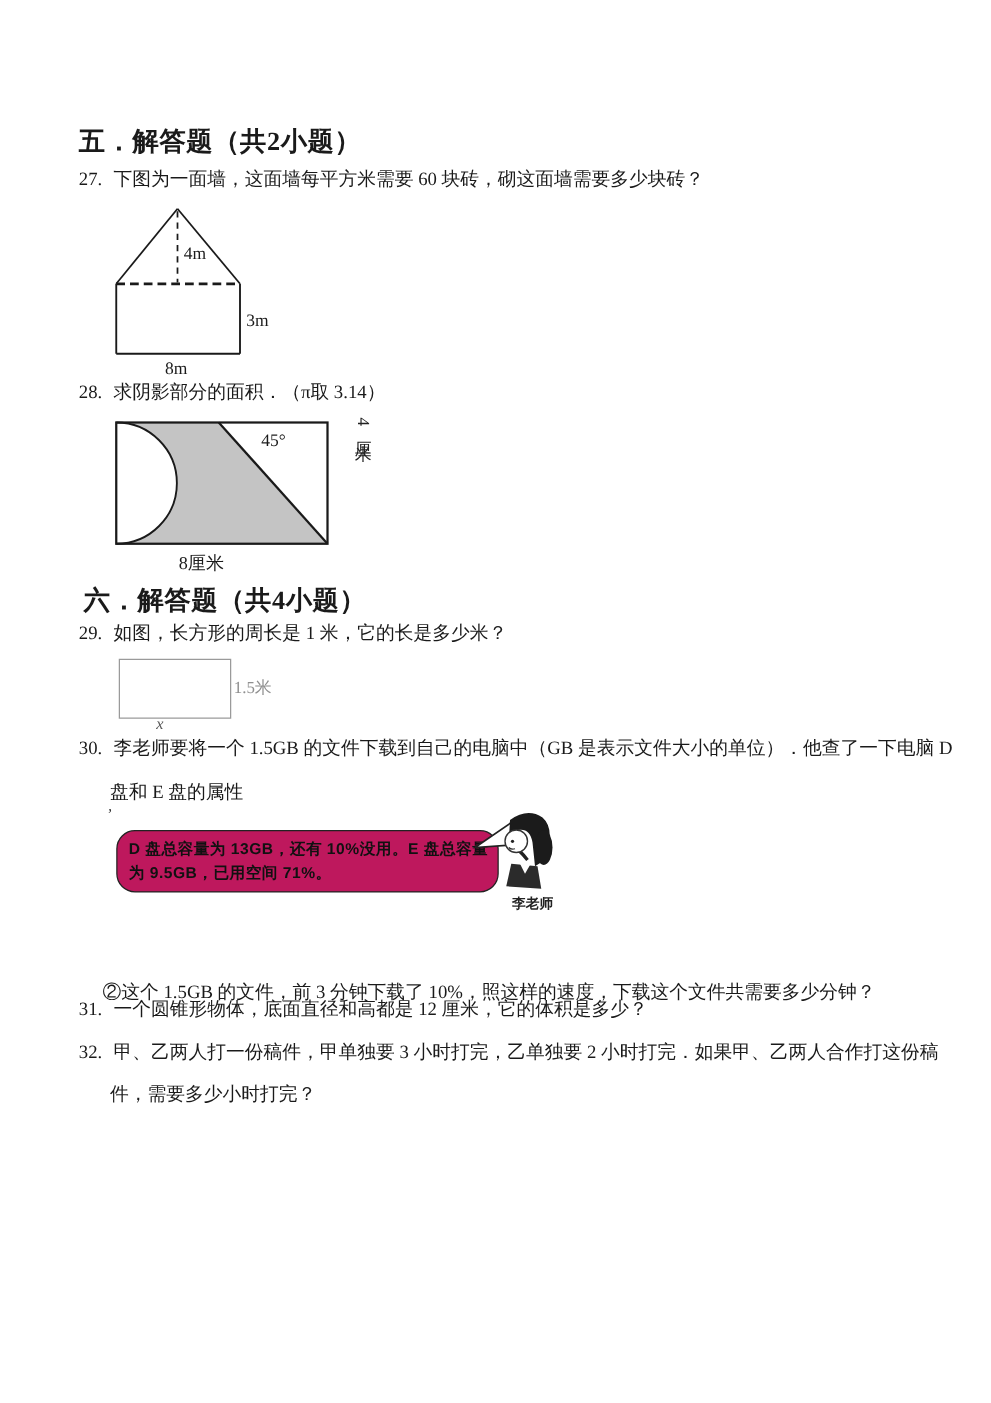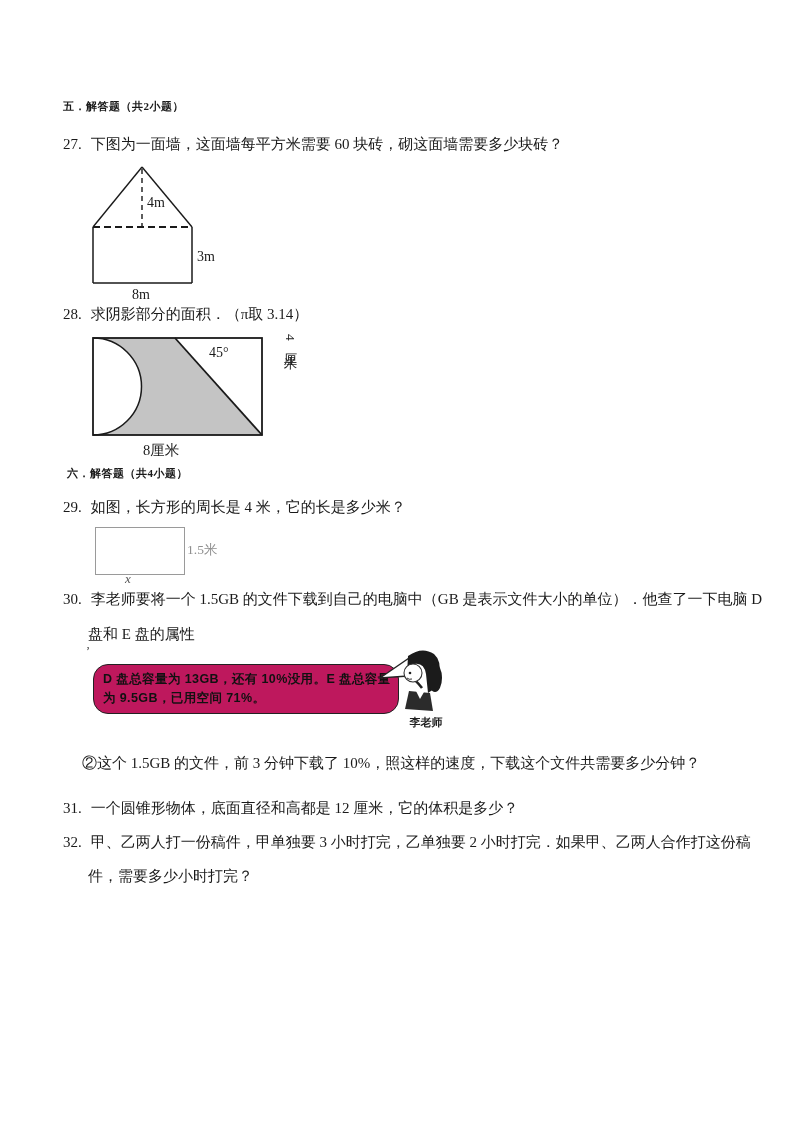--- a/index.html
+++ b/index.html
@@ -7,21 +7,21 @@
     position:relative;
     width:793px;height:1122px;
     background:#ffffff;
     font-family:"Liberation Serif","DejaVu Serif",serif;
     color:#1a1a1a;
     overflow:hidden;
   }
   .abs{position:absolute;}
   .line{white-space:nowrap;font-size:15px;line-height:17px;}
   .qnum{display:inline-block;margin-right:9px;}
-  .heading{font-weight:bold;font-size:11px;letter-spacing:0.5px;white-space:nowrap;}
+  .heading{font-weight:bold;font-size:21px;letter-spacing:0.5px;white-space:nowrap;}
   .sub{white-space:nowrap;font-size:15px;}
   svg text{font-family:"Liberation Serif","DejaVu Serif",serif;}
   .vlabel{
     writing-mode:vertical-rl;text-orientation:mixed;
     font-size:13.5px;letter-spacing:2px;color:#222;
   }
   .rect29{border:1px solid #9a9a9a;background:#fff;}
   .gray-label{font-size:13.5px;color:#8f8f8f;}
   .x-label{font-style:italic;font-size:13px;color:#555;font-family:"Liberation Serif",serif;}
   .bubble{
@@ -79,21 +79,21 @@
     <line x1="90" y1="8" x2="177" y2="105" stroke="#1a1a1a" stroke-width="1.8"></line>
 
     <text x="124" y="27" font-size="14" fill="#1a1a1a">45°</text>
     <text x="58" y="125" font-size="14.5" fill="#1a1a1a">8厘米</text>
   </svg>
   <div class="abs vlabel" style="left:281px;top:334px;height:62px;">4厘米</div>
 
   <div class="abs heading" style="left:67px;top:466px;">六．解答题（共4小题）</div>
 
   <div class="abs line" style="left:63px;top:499px;">
-    <span class="qnum">29.</span><span>如图，长方形的周长是 4 米，它的长是多少米？</span>
+    <span class="qnum">29.</span><span>如图，长方形的周长是 1 米，它的长是多少米？</span>
   </div>
 
   <div class="abs rect29" style="left:95px;top:527px;width:88px;height:46px;"></div>
   <div class="abs gray-label" style="left:187px;top:541px;">1.5米</div>
   <div class="abs x-label" style="left:125px;top:571px;">x</div>
 
   <div class="abs line" style="left:63px;top:591px;text-align:center;">
     <span class="qnum">30.</span><span>李老师要将一个 1.5GB 的文件下载到自己的电脑中（GB 是表示文件大小的单位）．他查了一下电脑 D</span>
   </div>
   <div class="abs line" style="left:88px;top:626px;">盘和 E 盘的属性</div>
@@ -117,21 +117,21 @@
     <circle cx="35" cy="27" r="9" fill="#ffffff" stroke="#333" stroke-width="1.1"></circle>
     <circle cx="32" cy="27" r="1.3" fill="#222"></circle>
     <path d="M29 32 Q31 34 34 33" fill="none" stroke="#333" stroke-width="1"></path>
 
     <path d="M31 45 L52 47 L55 65 L27 63 Z" fill="#2b2b2b"></path>
     <polygon points="38,45 46,46 42,53" fill="#ffffff"></polygon>
 
     <text x="48" y="80" text-anchor="middle" font-size="11" font-weight="bold" fill="#222">李老师</text>
   </svg>
 
-  <div class="abs sub" style="left:82px;top:754px;">②这个 1.5GB 的文件，前 3 分钟下载了 10%，照这样的速度，下载这个文件共需要多少分钟？</div>
+  <div class="abs sub" style="left:82px;top:784px;">②这个 1.5GB 的文件，前 3 分钟下载了 10%，照这样的速度，下载这个文件共需要多少分钟？</div>
 
   <div class="abs line" style="left:63px;top:800px;">
     <span class="qnum">31.</span><span>一个圆锥形物体，底面直径和高都是 12 厘米，它的体积是多少？</span>
   </div>
 
   <div class="abs line" style="left:63px;top:834px;">
     <span class="qnum">32.</span><span>甲、乙两人打一份稿件，甲单独要 3 小时打完，乙单独要 2 小时打完．如果甲、乙两人合作打这份稿</span>
   </div>
   <div class="abs line" style="left:88px;top:868px;">件，需要多少小时打完？</div>
 

